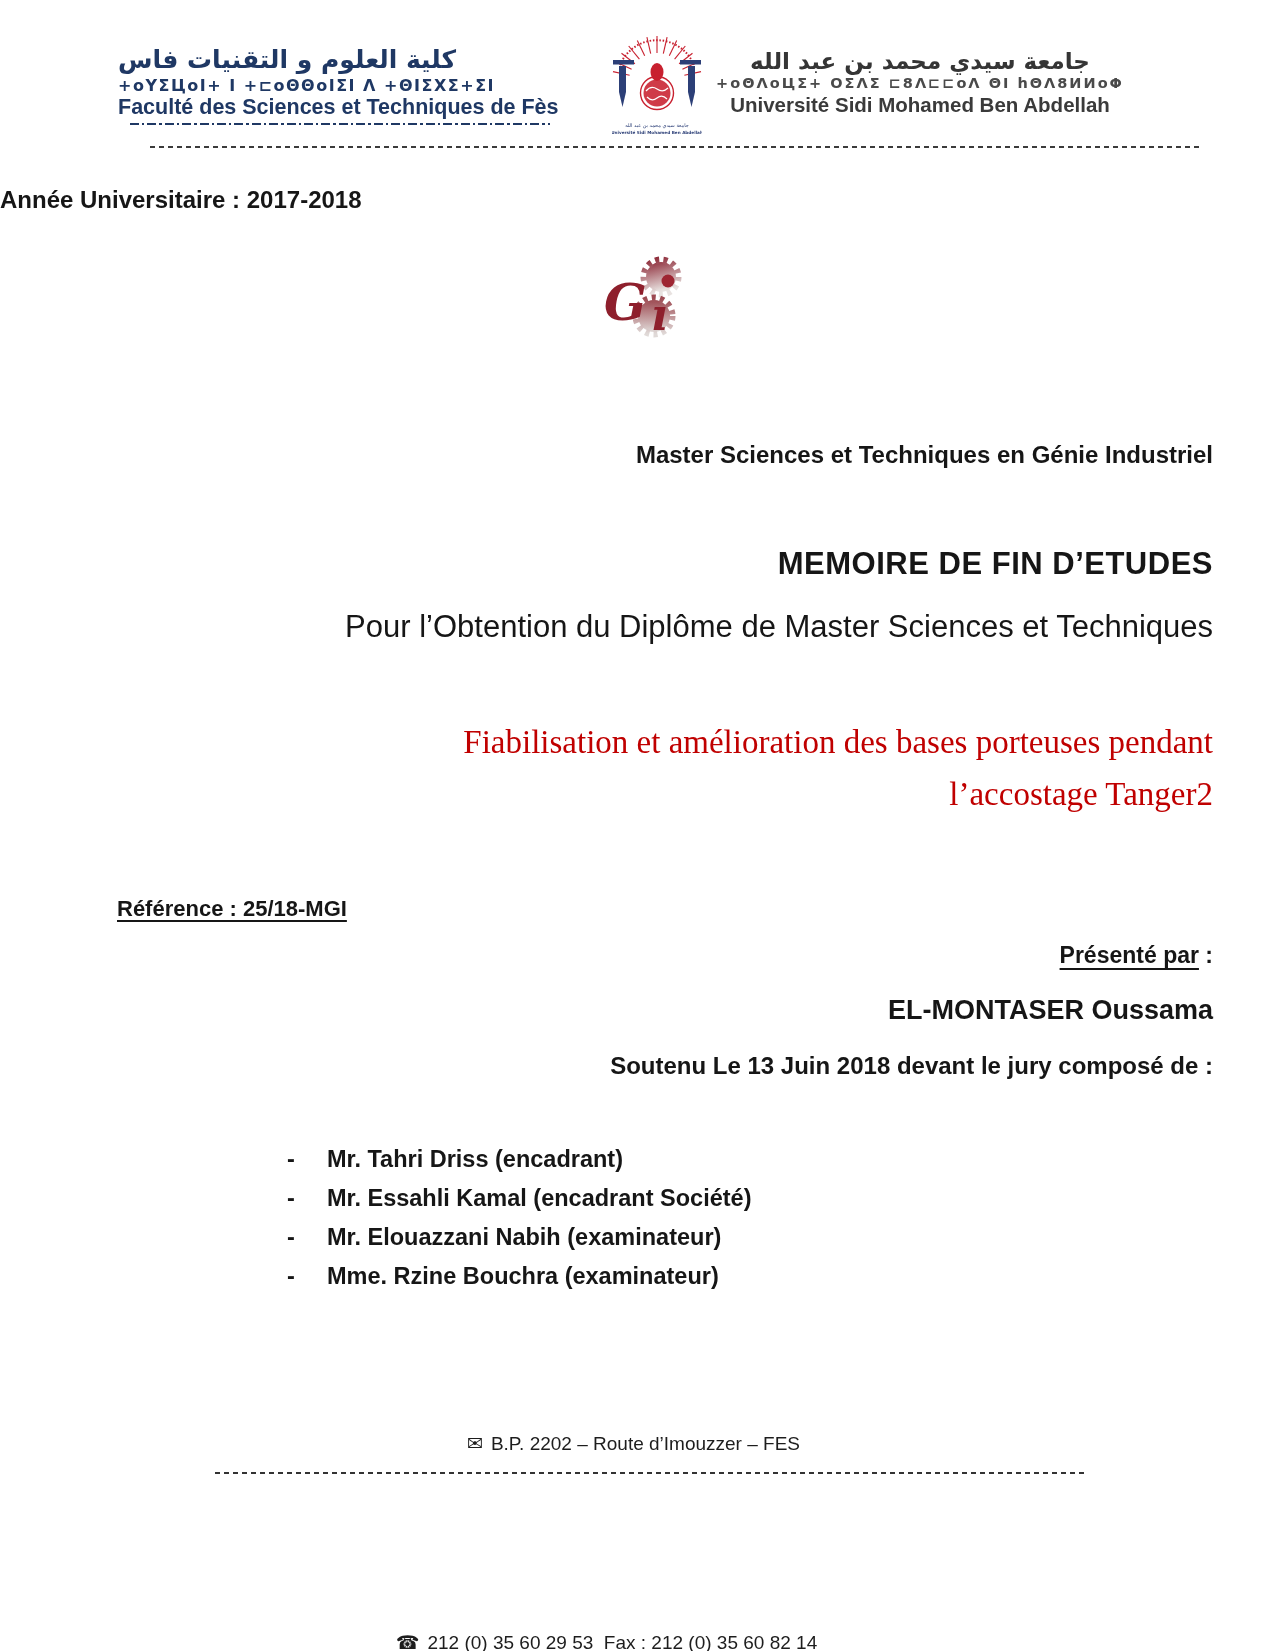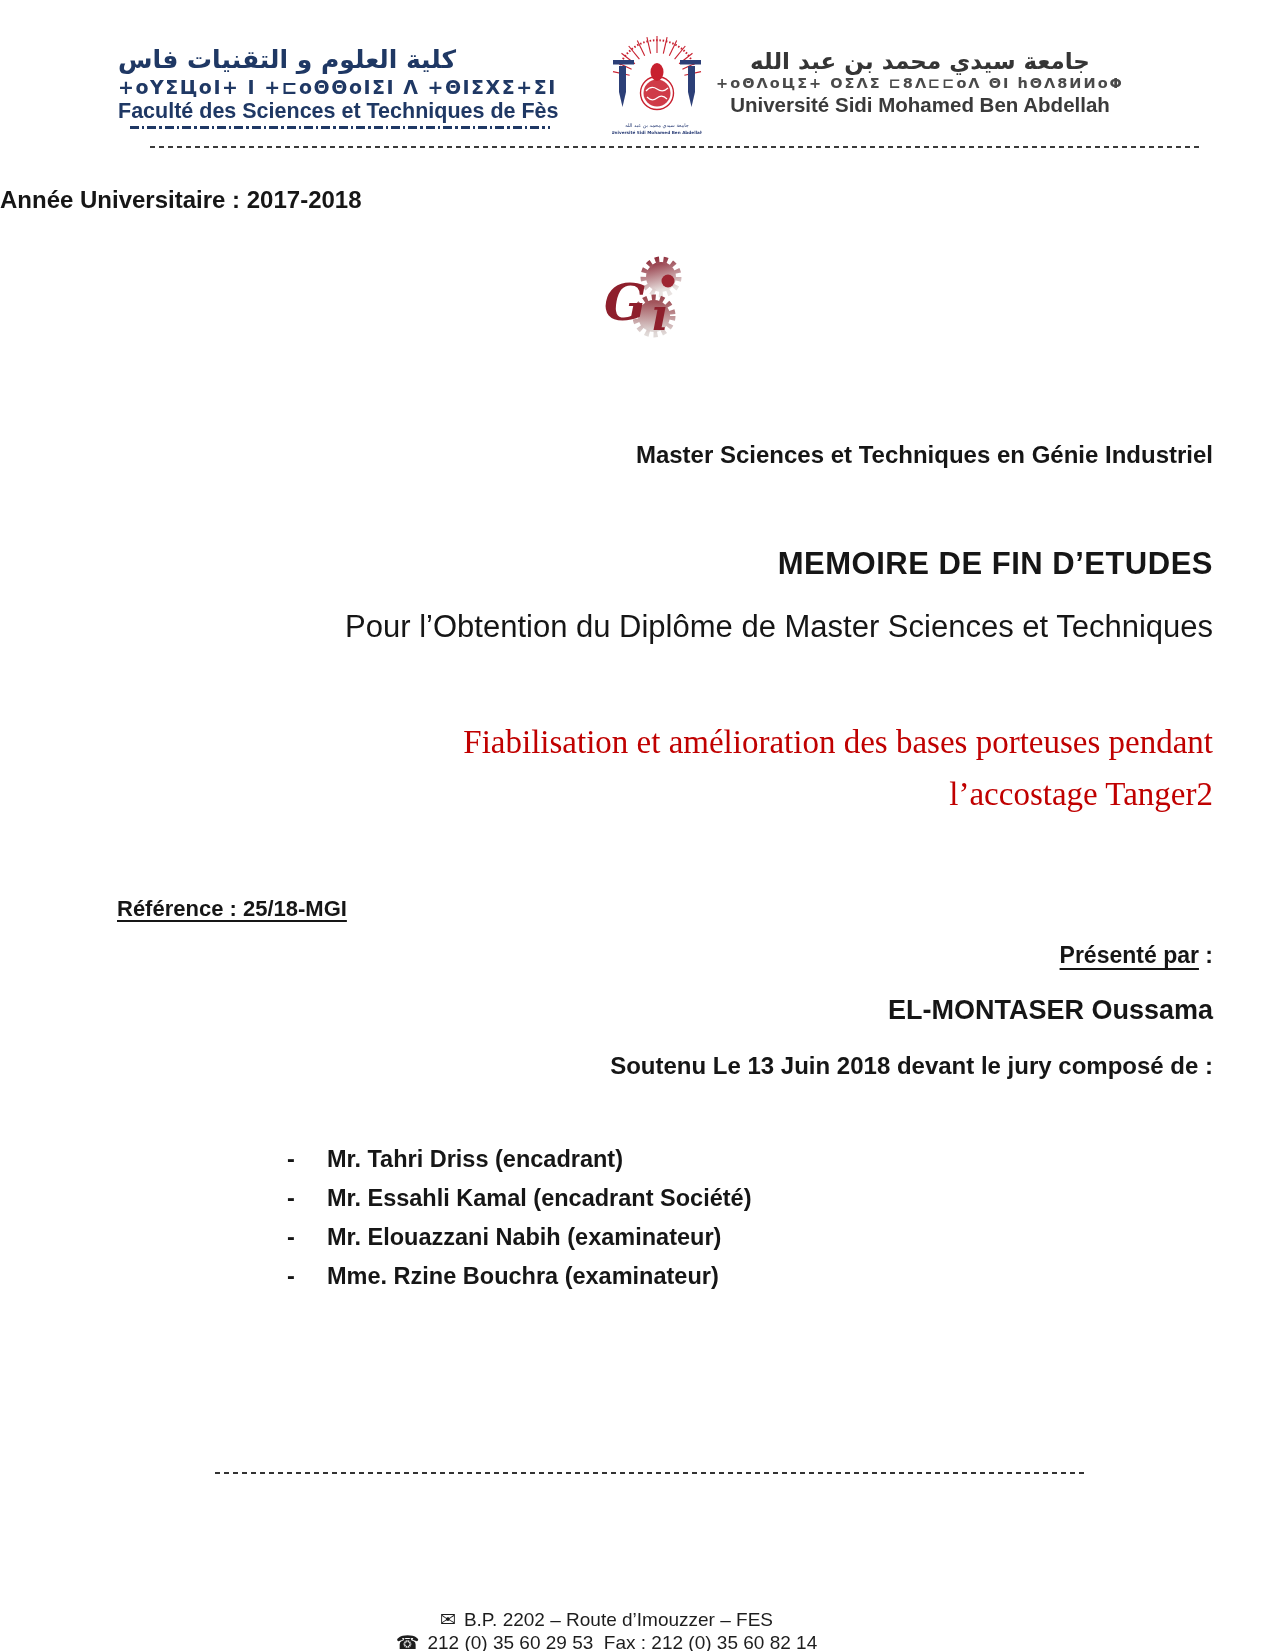--- a/index.html
+++ b/index.html
@@ -4,21 +4,21 @@
 <style>
   html,body{margin:0;padding:0;background:#ffffff;}
   .page{position:relative;width:1275px;height:1651px;background:#fff;overflow:hidden;
         font-family:"Liberation Sans",sans-serif;color:#161616;}
 
   
   .hdr-left{position:absolute;left:118px;top:46px;width:444px;text-align:left;color:#1f3864;}
   .hdr-right{position:absolute;left:700px;top:48px;width:440px;text-align:center;color:#3a3a3a;}
   .hdr-ar{font-family:"DejaVu Sans",sans-serif;font-size:25px;font-weight:bold;direction:rtl;line-height:1.15;}
   .hdr-right .hdr-ar{font-size:23px;color:#353535;}
-  .hdr-tif{font-family:"DejaVu Sans",sans-serif;font-size:19px;font-weight:bold;letter-spacing:1.5px;line-height:1.2;margin-top:1px;white-space:nowrap;}
+  .hdr-tif{font-family:"DejaVu Sans",sans-serif;font-size:16px;font-weight:bold;letter-spacing:1.5px;line-height:1.2;margin-top:1px;white-space:nowrap;}
   .hdr-right .hdr-tif{font-size:14.5px;color:#4a4a4a;letter-spacing:2px;}
   .hdr-fr{font-size:21.5px;font-weight:bold;line-height:1.15;white-space:nowrap;}
   .hdr-right .hdr-fr{font-size:20.5px;color:#3a3a3a;}
   .dashdot-underline{margin:3px auto 0;width:420px;height:2.4px;
       background:repeating-linear-gradient(90deg,#1f3864 0 9px,transparent 9px 12px,#1f3864 12px 14.4px,transparent 14.4px 17.4px);}
   .uni-logo{position:absolute;left:612px;top:31px;width:90px;height:106px;}
   .hdr-rule{position:absolute;left:150px;top:146px;width:1052px;height:2.4px;
       background:repeating-linear-gradient(90deg,#3b3b3b 0 5px,transparent 5px 9px);}
 
   
@@ -41,21 +41,21 @@
 
   .jury{position:absolute;left:287px;top:1146px;font-size:23.5px;font-weight:bold;}
   .jury-row{display:flex;align-items:baseline;height:39px;}
   .jury-dash{width:40px;}
 
   
   .f-rule{position:absolute;left:215px;top:1472px;width:872px;height:2.4px;
       background:repeating-linear-gradient(90deg,#333 0 5px,transparent 5px 9px);}
   .f-line{position:absolute;left:0;width:1213px;text-align:center;font-size:19px;color:#1d1d1d;white-space:pre;}
   .f1{top:1490px;}
-  .f2{top:1608px;}
+  .f2{top:1432px;margin-left:27px;}
   .f3{top:1631px;}
   .f-icon{font-family:"DejaVu Sans",sans-serif;font-size:19px;margin-right:8px;}
 </style>
 </head>
 <body>
 
 <div class="page">
 
   <div class="hdr-left">
     <div class="hdr-ar" dir="rtl">كلية العلوم و التقنيات فاس</div>

